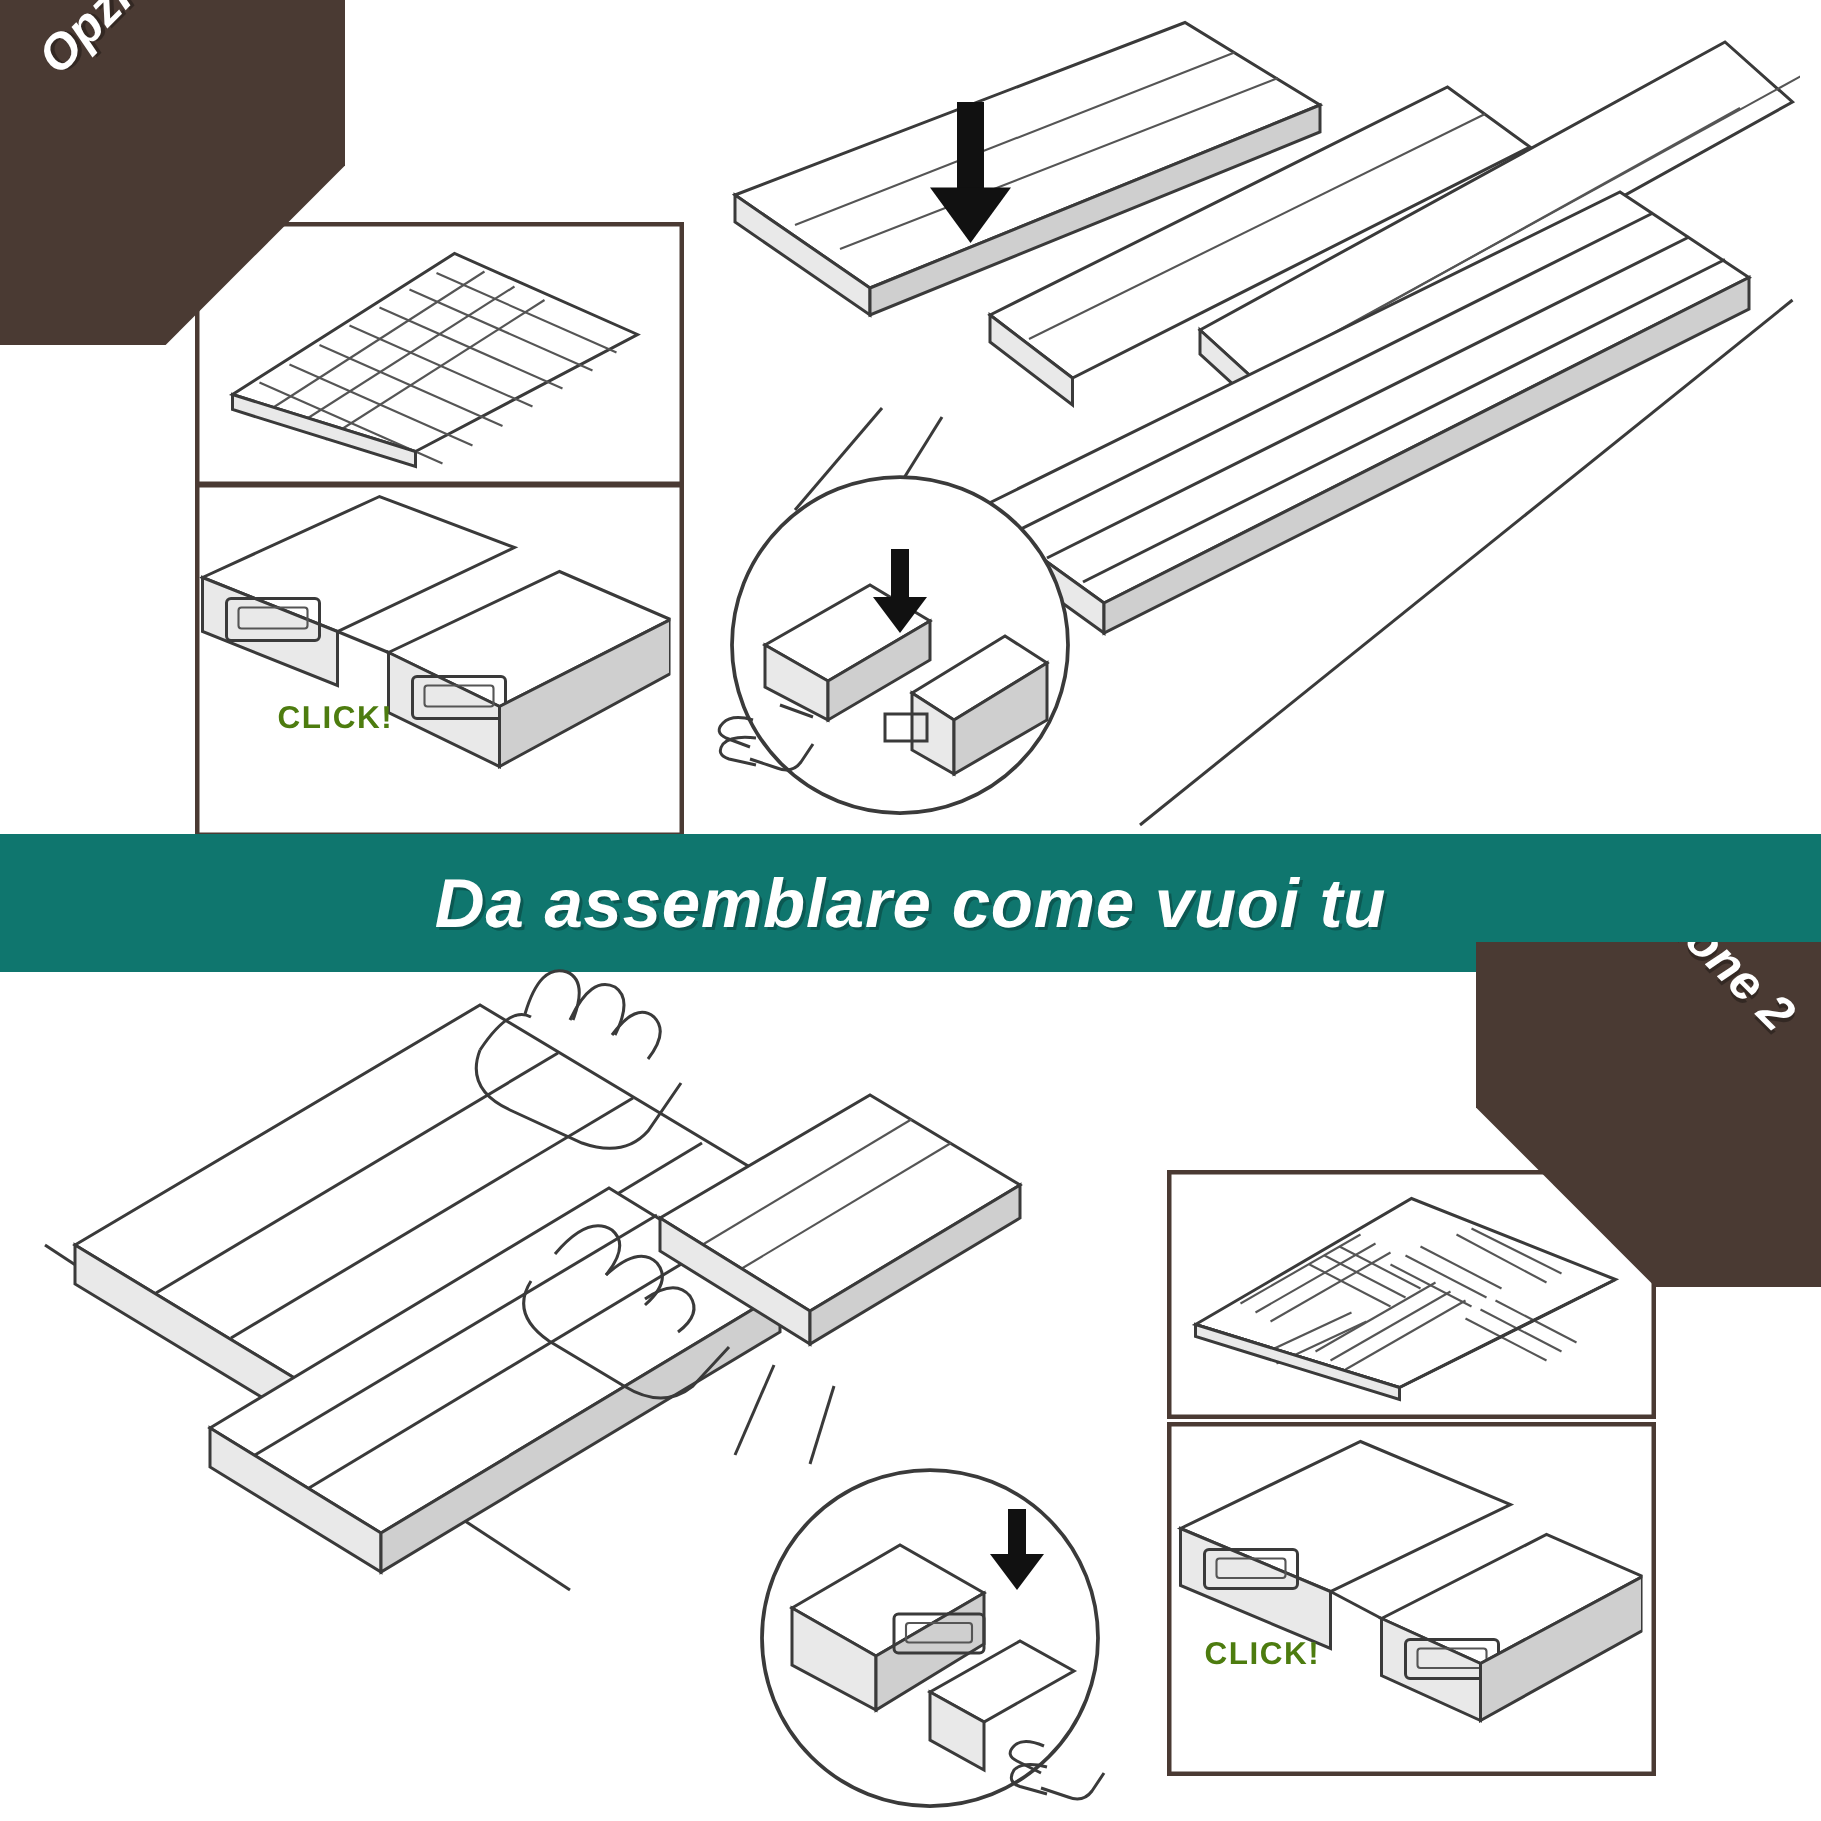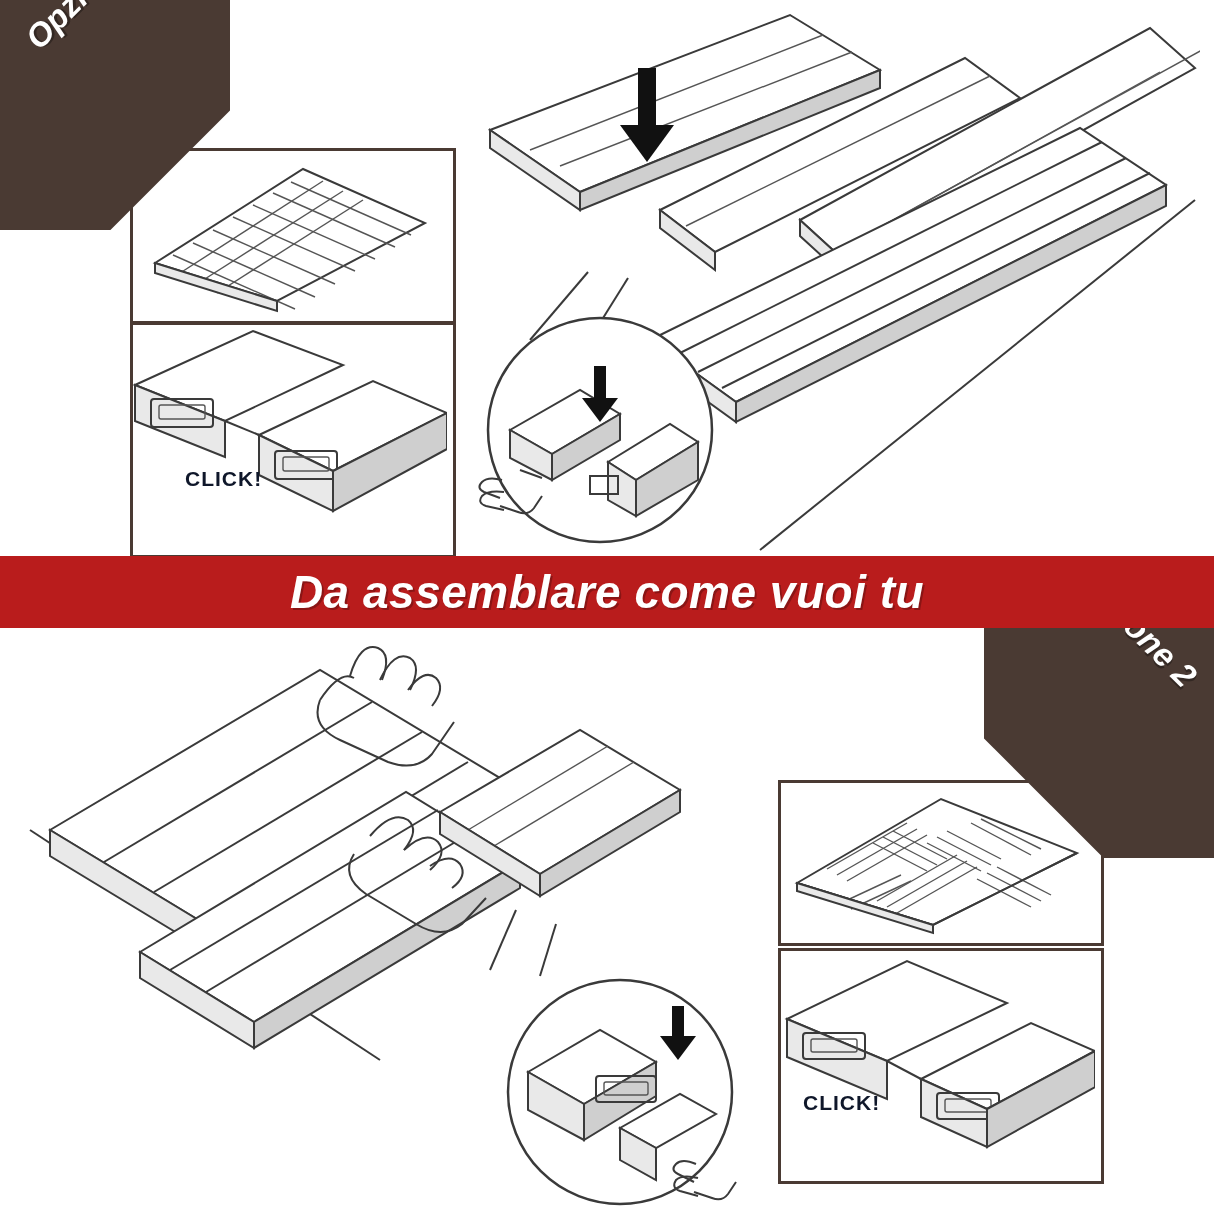--- a/index.html
+++ b/index.html
@@ -1,22 +1,22 @@
 <!DOCTYPE html>
 <html><head>
 <meta charset="utf-8">
 <style>
   html,body{margin:0;padding:0;background:#ffffff;}
   body{width:1214px;height:1214px;font-family:"Liberation Sans",sans-serif;overflow:hidden;}
   #page{position:relative;width:1214px;height:1214px;background:#ffffff;overflow:hidden;}
 
   
   .banner{
-    position:absolute;left:0;top:556px;width:1214px;height:72px;
-    background:#b91c1c;display:flex;align-items:center;justify-content:center;
+    position:absolute;left:0;top:556px;width:1214px;height:92px;
+    background:#0f766e;display:flex;align-items:center;justify-content:center;
   }
   .banner-text{
     color:#ffffff;font-size:46px;font-weight:bold;font-style:italic;
     letter-spacing:0.5px;font-family:"Liberation Sans",sans-serif;
     text-shadow:2px 2px 0 rgba(0,0,0,.25);
     white-space:nowrap;
   }
 
   
   .ribbon{position:absolute;overflow:hidden;}
@@ -36,21 +36,21 @@
     position:absolute;right:-120px;top:-120px;width:340px;height:340px;
     background:#4a3a33;transform:rotate(-45deg);
   }
   .ribbon-br .lbl{
     position:absolute;right:10px;top:40px;width:220px;
     transform:rotate(45deg);transform-origin:100% 0;
     color:#fff;font-size:33px;font-weight:bold;font-style:italic;
     text-align:right;text-shadow:2px 2px 0 rgba(0,0,0,.3);white-space:nowrap;
   }
   .inset-label{
-    position:absolute;font-size:21px;font-weight:bold;letter-spacing:1px;color:#0f172a;
+    position:absolute;font-size:21px;font-weight:bold;letter-spacing:1px;color:#4d7c0f;
   }
 
   
   .frame{position:absolute;border:3px solid #4a3a33;background:#fff;}
 
   svg{display:block;}
   .ln{fill:none;stroke:#3a3a3a;stroke-width:2;}
   .ln-thin{fill:none;stroke:#555;stroke-width:1.4;}
   .fillw{fill:#ffffff;stroke:#3a3a3a;stroke-width:2;}
   .fillg{fill:#e9e9e9;stroke:#3a3a3a;stroke-width:2;}

